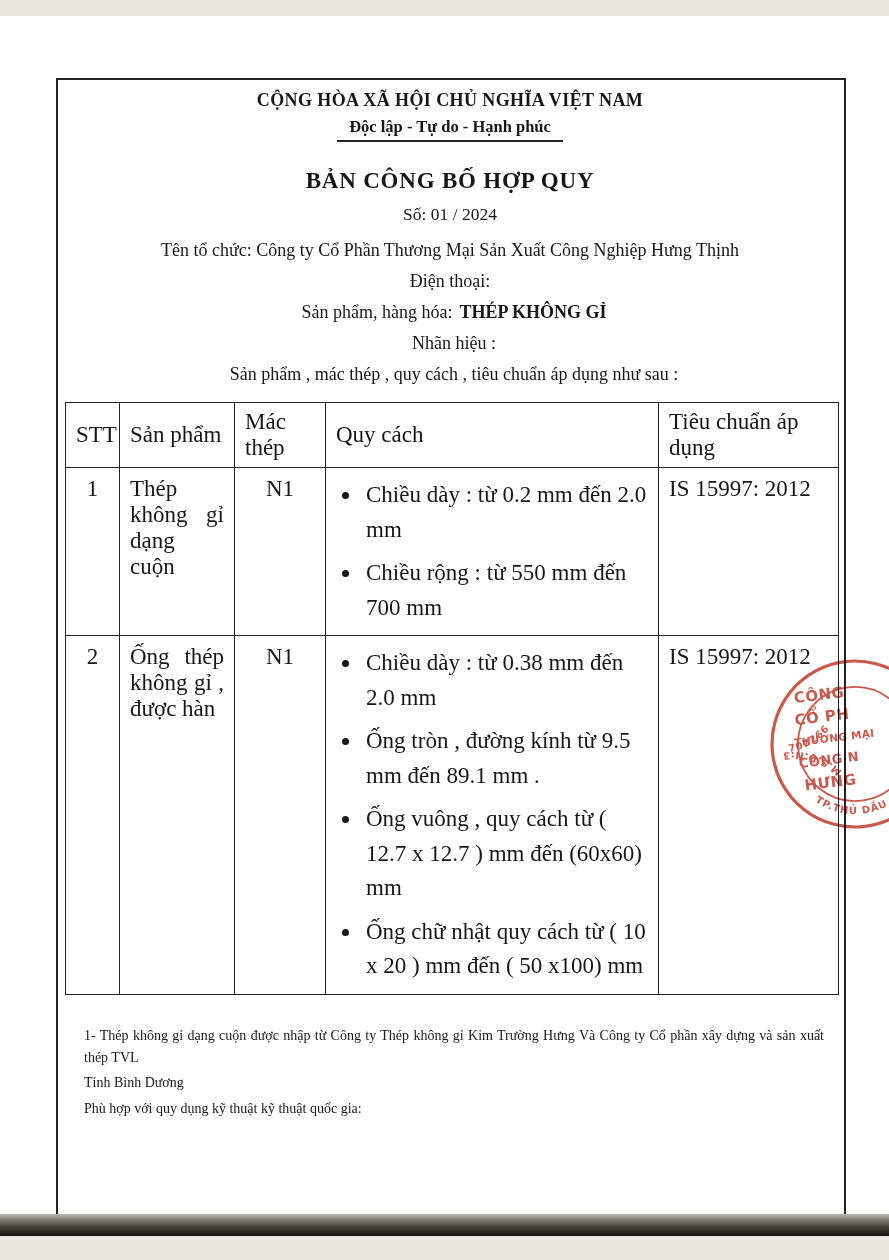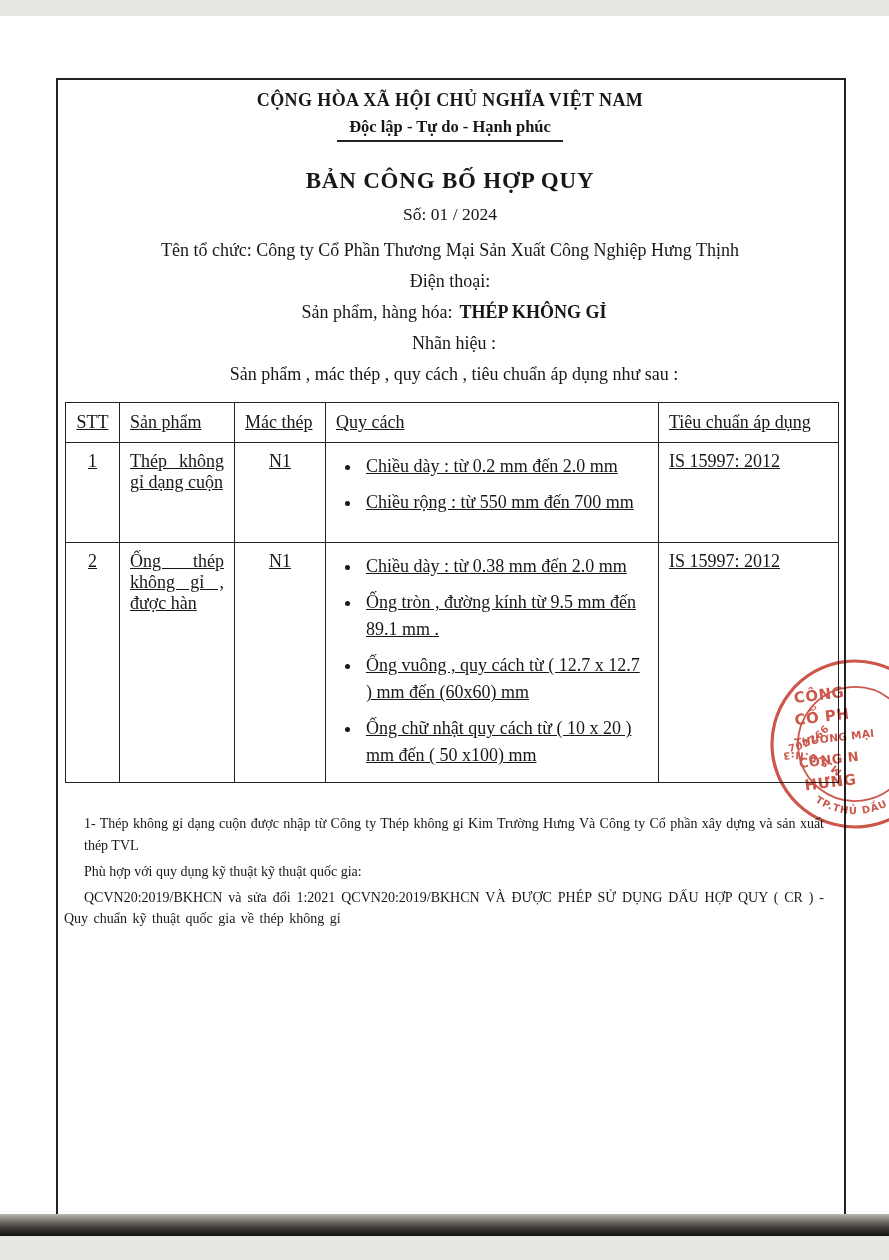--- a/index.html
+++ b/index.html
@@ -23,21 +23,21 @@
   .doc-title { text-align:center; font-weight:bold; font-size:23px; letter-spacing:0.8px; margin-top:26px; }
   .doc-num { text-align:center; font-size:17.5px; margin-top:10px; }
 
   .body-text { margin-top:12px; font-size:18px; line-height:1.55; }
   .body-text p { margin:0 0 3px 0;text-align:center; }
   .body-text p.ind { padding-left:8px; }
   .product-value { font-weight:bold; margin-left:7px; }
 
   table.spec {
     border-collapse:collapse; width:773px; margin:14px 0 0 -11px;
-    font-size:18px; table-layout:fixed;text-decoration:underline;
+    font-size:23px; table-layout:fixed;
   }
   .spec th, .spec td { border:1.6px solid #222; padding:8px 10px; text-align:left; font-weight:normal; vertical-align:top; }
   .spec th { vertical-align:middle; height:40px; padding:6px 10px; }
   .col-stt { width:54px; } .col-sp { width:115px; } .col-mt { width:91px; } .col-qc { width:333px; } .col-tc { width:180px; }
   .spec th.center, .spec td.center { text-align:center; }
   .spec td.just { text-align:justify; }
   .spec ul { list-style:disc; margin:2px 0 0 0; padding-left:26px; }
   .spec li { margin-bottom:9px; line-height:1.5; padding-left:4px; }
   .spec li:last-child { margin-bottom:2px; }
   .spec tr.r1 td { height:100px; }
@@ -131,22 +131,22 @@
               <li>Ống chữ nhật quy cách từ ( 10 x 20 ) mm đến ( 50 x100) mm</li>
             </ul>
           </td>
           <td>IS 15997: 2012</td>
         </tr>
       </tbody>
     </table>
 
     <div class="notes">
       <p class="n1">1-  Thép không gỉ dạng cuộn được nhập từ Công ty Thép không gỉ Kim Trường Hưng Và Công ty Cổ phần xây dựng và sản xuất thép TVL</p>
+      <p class="plain">Tỉnh Bình Dương</p>
       <p class="plain">Phù hợp với quy dụng kỹ thuật kỹ thuật quốc gia:</p>
-      <p class="qcvn">QCVN20:2019/BKHCN và sửa đổi 1:2021 QCVN20:2019/BKHCN VÀ ĐƯỢC PHÉP SỬ DỤNG DẤU HỢP QUY ( CR ) -  Quy chuẩn kỹ thuật quốc gia về thép không gỉ</p>
     </div>
 
   </div>
 
   <svg class="stamp" viewBox="0 0 200 200" width="200" height="200">
     <defs>
       <path id="arc-left" d="M 100 170 A 70 70 0 0 0 30 100 A 70 70 0 0 0 100 30"></path>
       <path id="arc-bottom" d="M 50.5 149.5 A 70 70 0 0 0 149.5 149.5"></path>
     </defs>
     <circle cx="100" cy="100" r="83" fill="none" stroke-width="3.2" stroke="#c23a2b"></circle>

